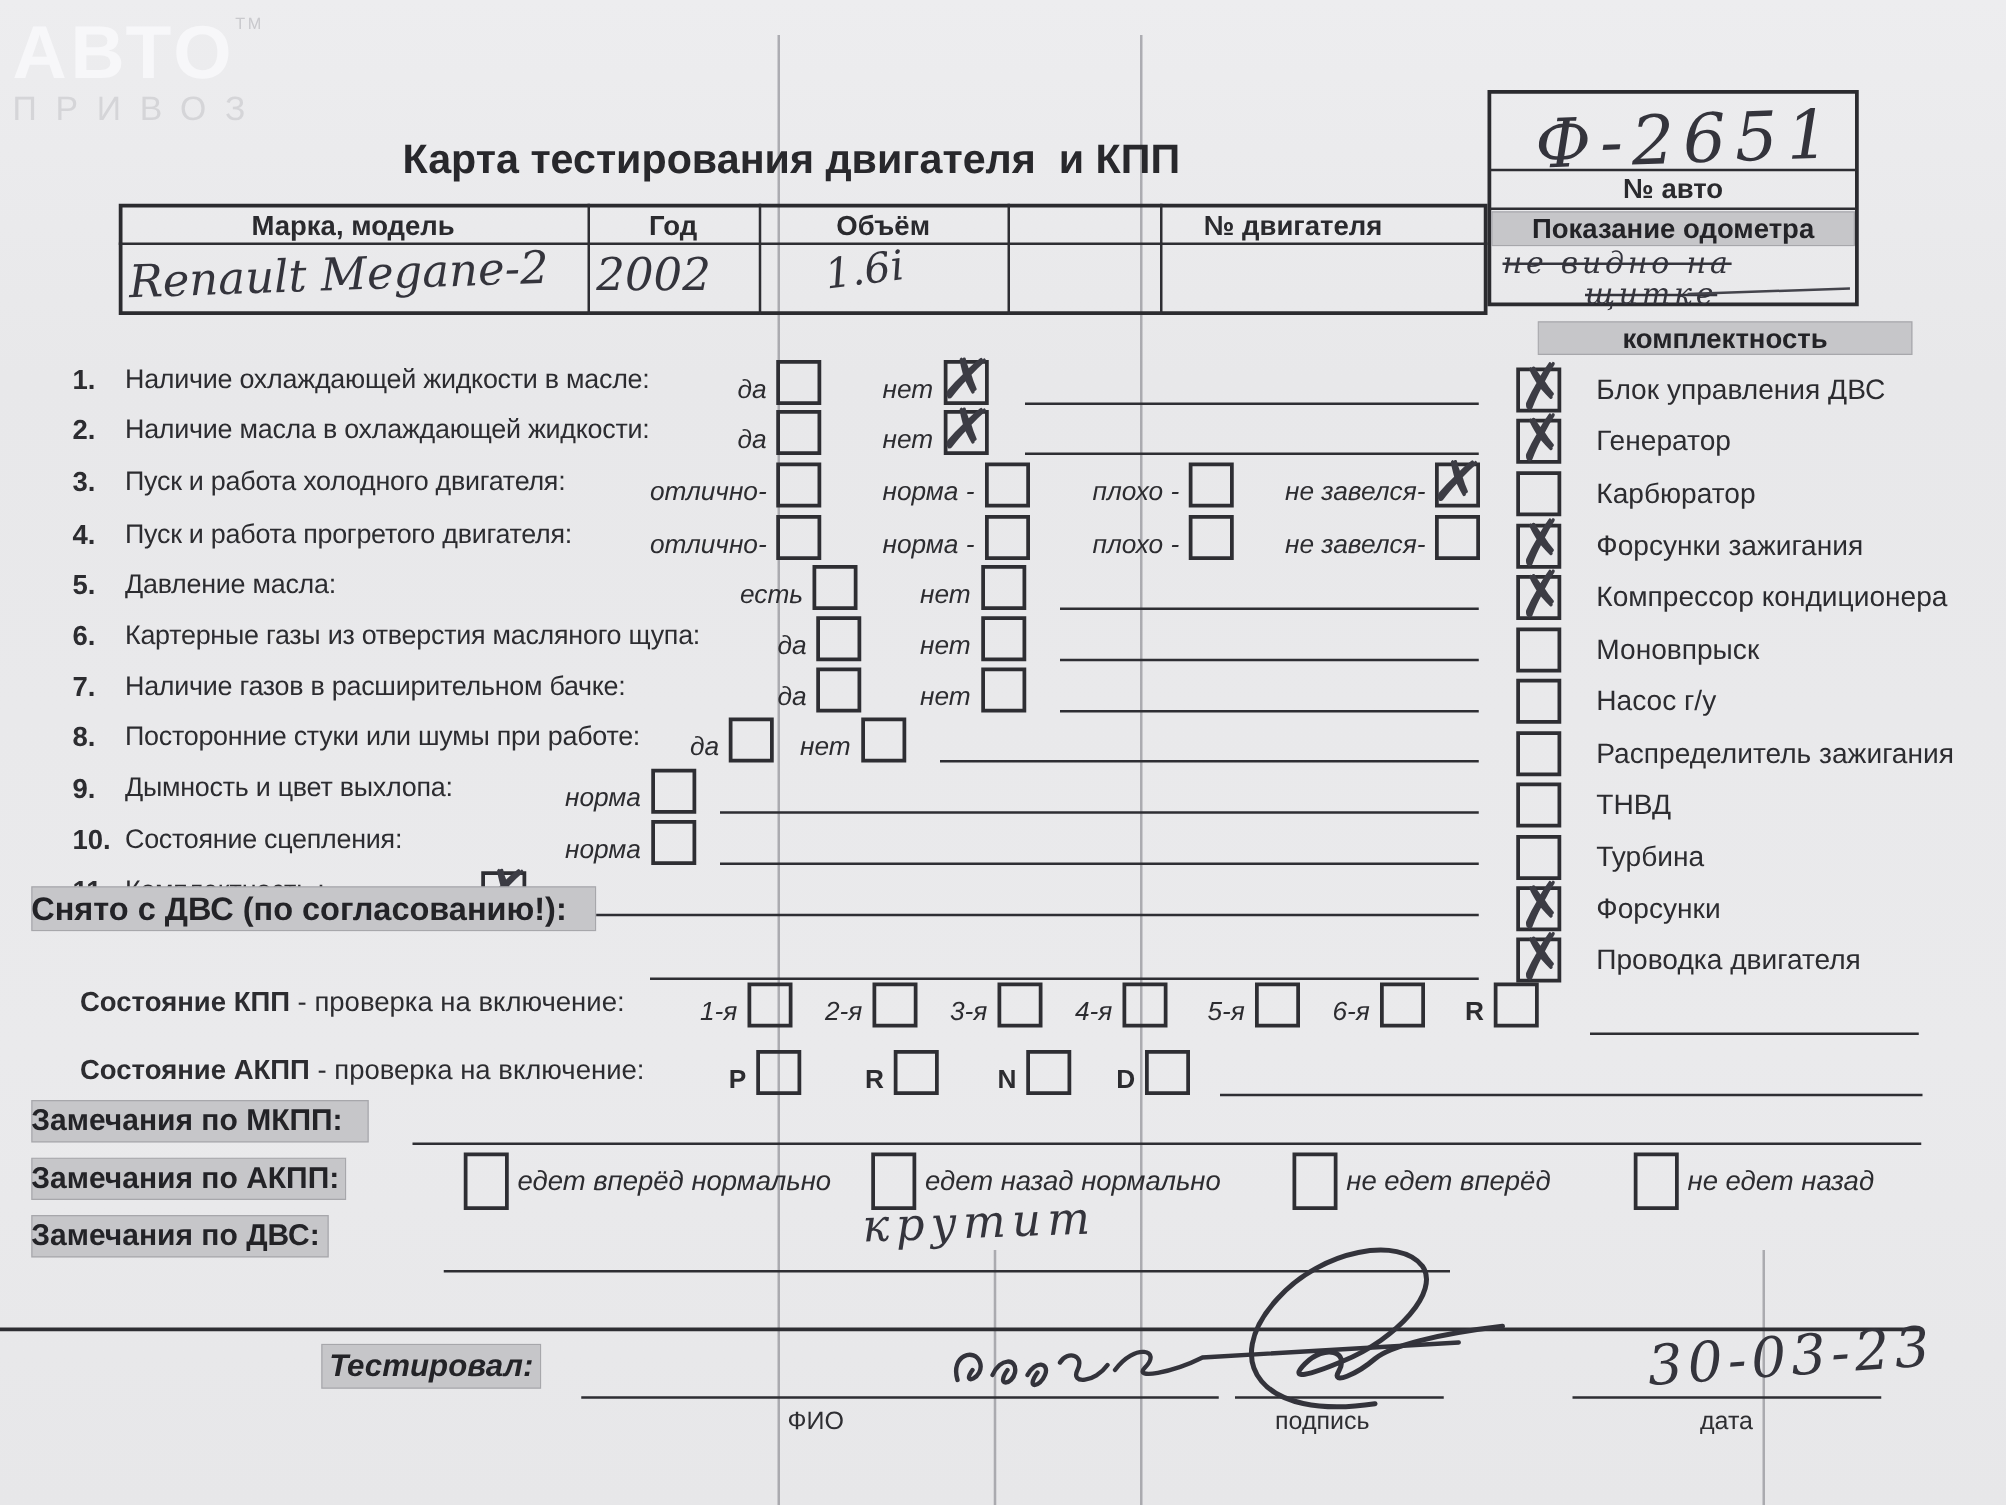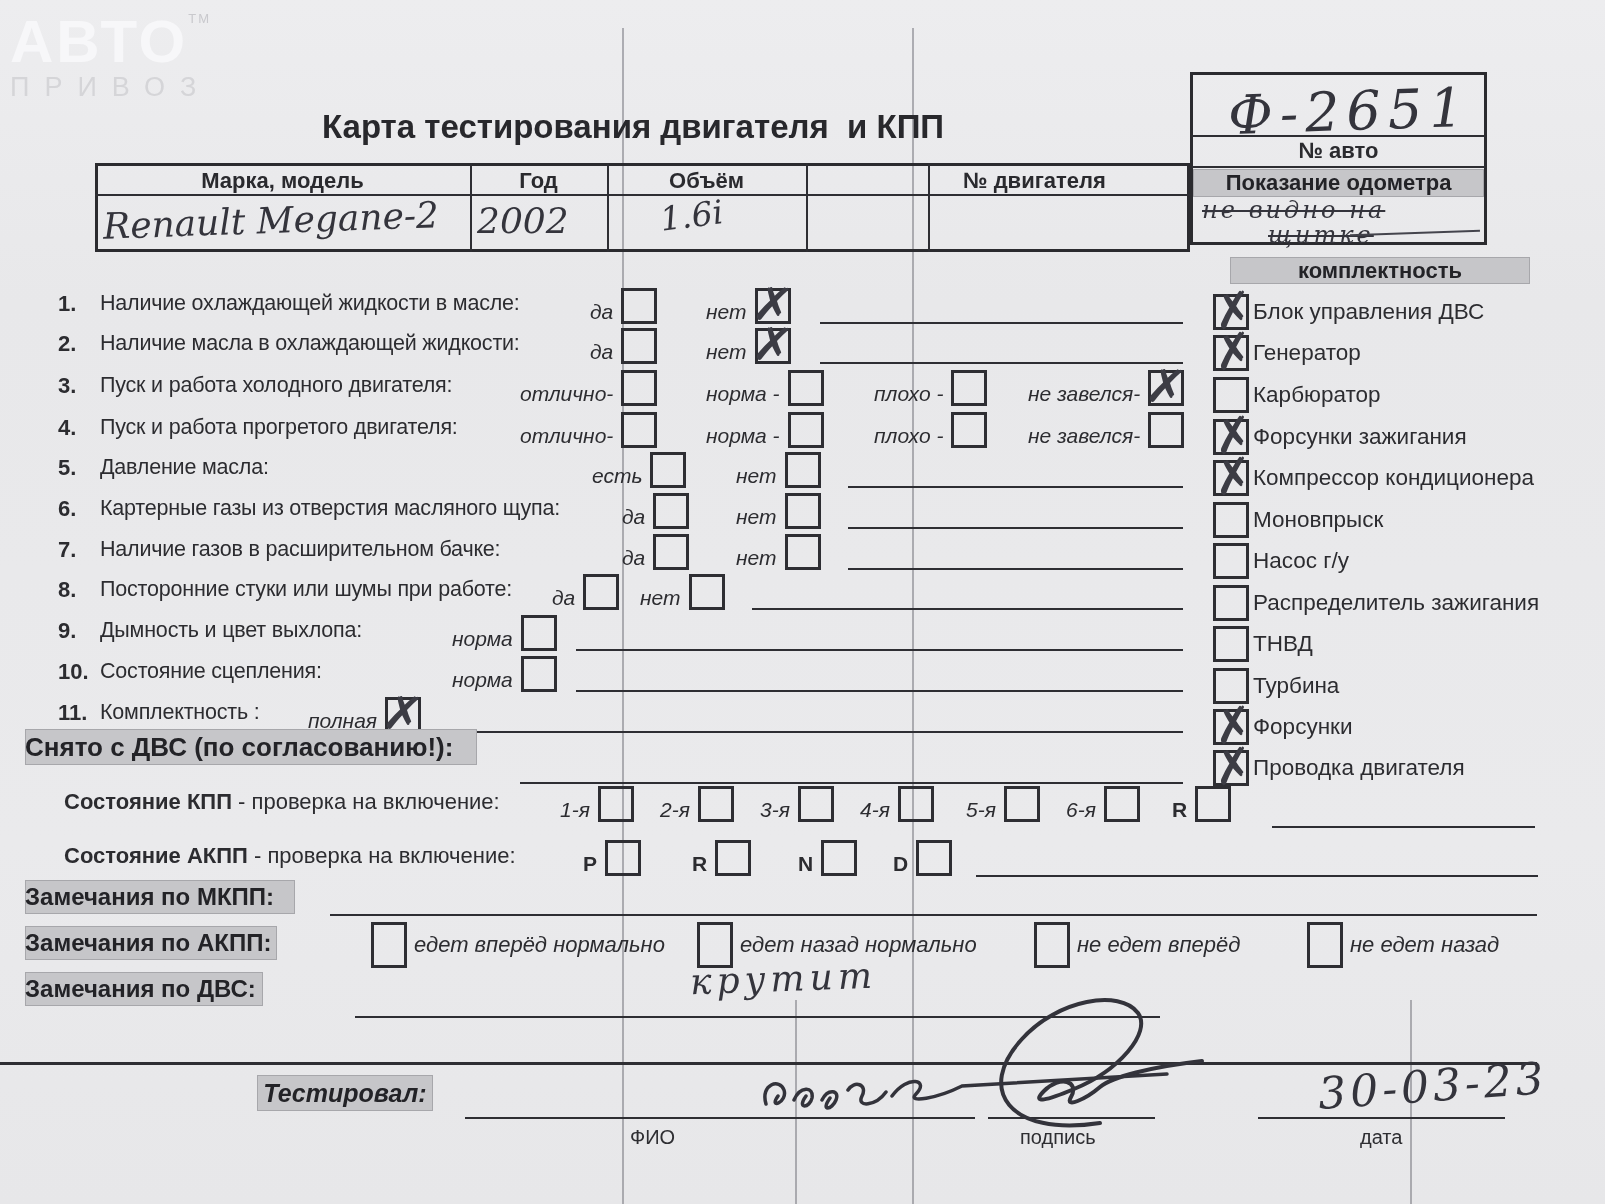--- a/index.html
+++ b/index.html
@@ -28,21 +28,21 @@
                      font-family:"DejaVu Sans",sans-serif;transform:rotate(7deg);}
   .eq .bx.checked::after{transform:rotate(-9deg);left:-3px;}
   
   .crow{position:absolute;left:0;width:1605px;height:40px;}
   .num{position:absolute;left:58px;width:36px;text-align:left;font-weight:bold;font-size:22px;top:3px;}
   .clabel{position:absolute;left:100px;top:3px;font-size:21.5px;letter-spacing:-0.2px;}
   .opt{position:absolute;top:0;display:flex;align-items:flex-end;gap:8px;}
   .opt i{font-style:italic;font-size:21px;white-space:nowrap;}
   .optb{position:absolute;top:0;display:flex;align-items:center;gap:7px;}
   .optb i{font-style:italic;font-size:22px;white-space:nowrap;}
-  .eq{position:absolute;left:1213px;display:flex;align-items:center;gap:4px;font-size:22.5px;}
+  .eq{position:absolute;left:1213px;display:flex;align-items:center;gap:28px;font-size:22.5px;}
   .rlabel{position:absolute;left:64px;top:3px;font-size:22px;}
   .rlabel b{font-weight:bold;}
   
   .hand{position:absolute;font-family:"DejaVu Serif",serif;font-style:italic;color:#34343c;white-space:nowrap;}
   .strike{text-decoration:line-through;text-decoration-thickness:2px;}
   .flabel{position:absolute;font-size:20px;color:#2e2e32;}
   svg.scribble{position:absolute;overflow:visible;}
 </style>
 </head>
 <body>
@@ -284,21 +284,21 @@
   <div class="crow" style="top:697px">
     <span class="num">11.</span>
     <span class="clabel">Комплектность :</span>
     <span class="opt" style="left:308px">
         <i>полная</i>
         <span class="bx checked"></span>
       </span>
   </div>
   <div class="hline" style="left:456px;top:731px;width:727px"></div>
 
-  <div class="banner" style="left:25px;top:729px;width:452px;height:36px;font-size:26px;justify-content:flex-start">Снято с ДВС (по согласованию!):</div>
+  <div class="banner" style="left:25px;top:709px;width:452px;height:36px;font-size:26px;justify-content:flex-start">Снято с ДВС (по согласованию!):</div>
   <div class="hline" style="left:520px;top:782px;width:663px"></div>
 
   <div class="crow" style="top:786px">
     <span class="rlabel"><b>Состояние КПП</b><span> - проверка на включение:</span></span>
     <span class="opt" style="left:560px">
         <i>1-я</i>
         <span class="bx"></span>
       </span>
     <span class="opt" style="left:660px">
         <i>2-я</i>

